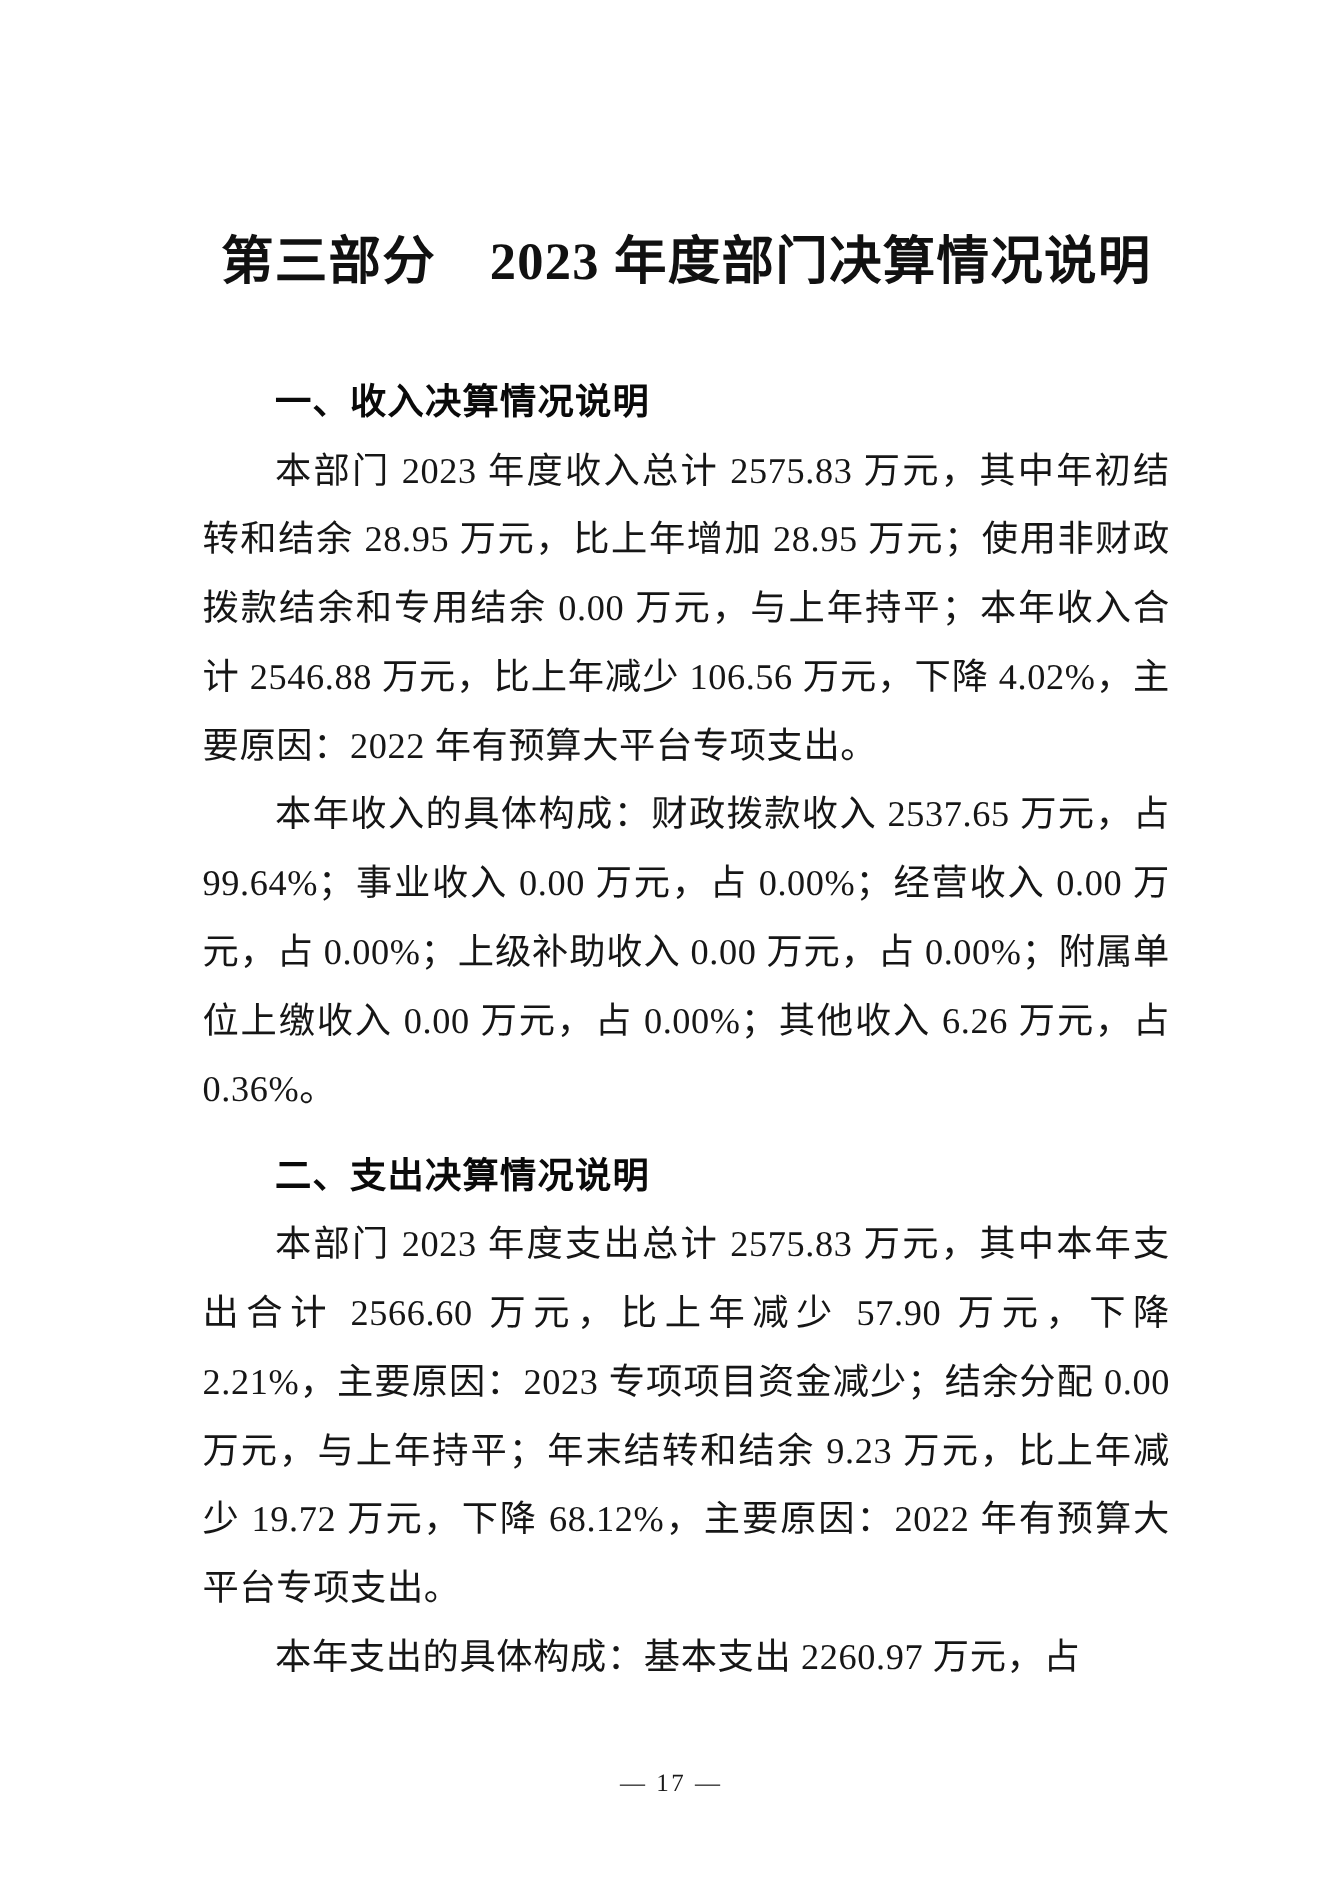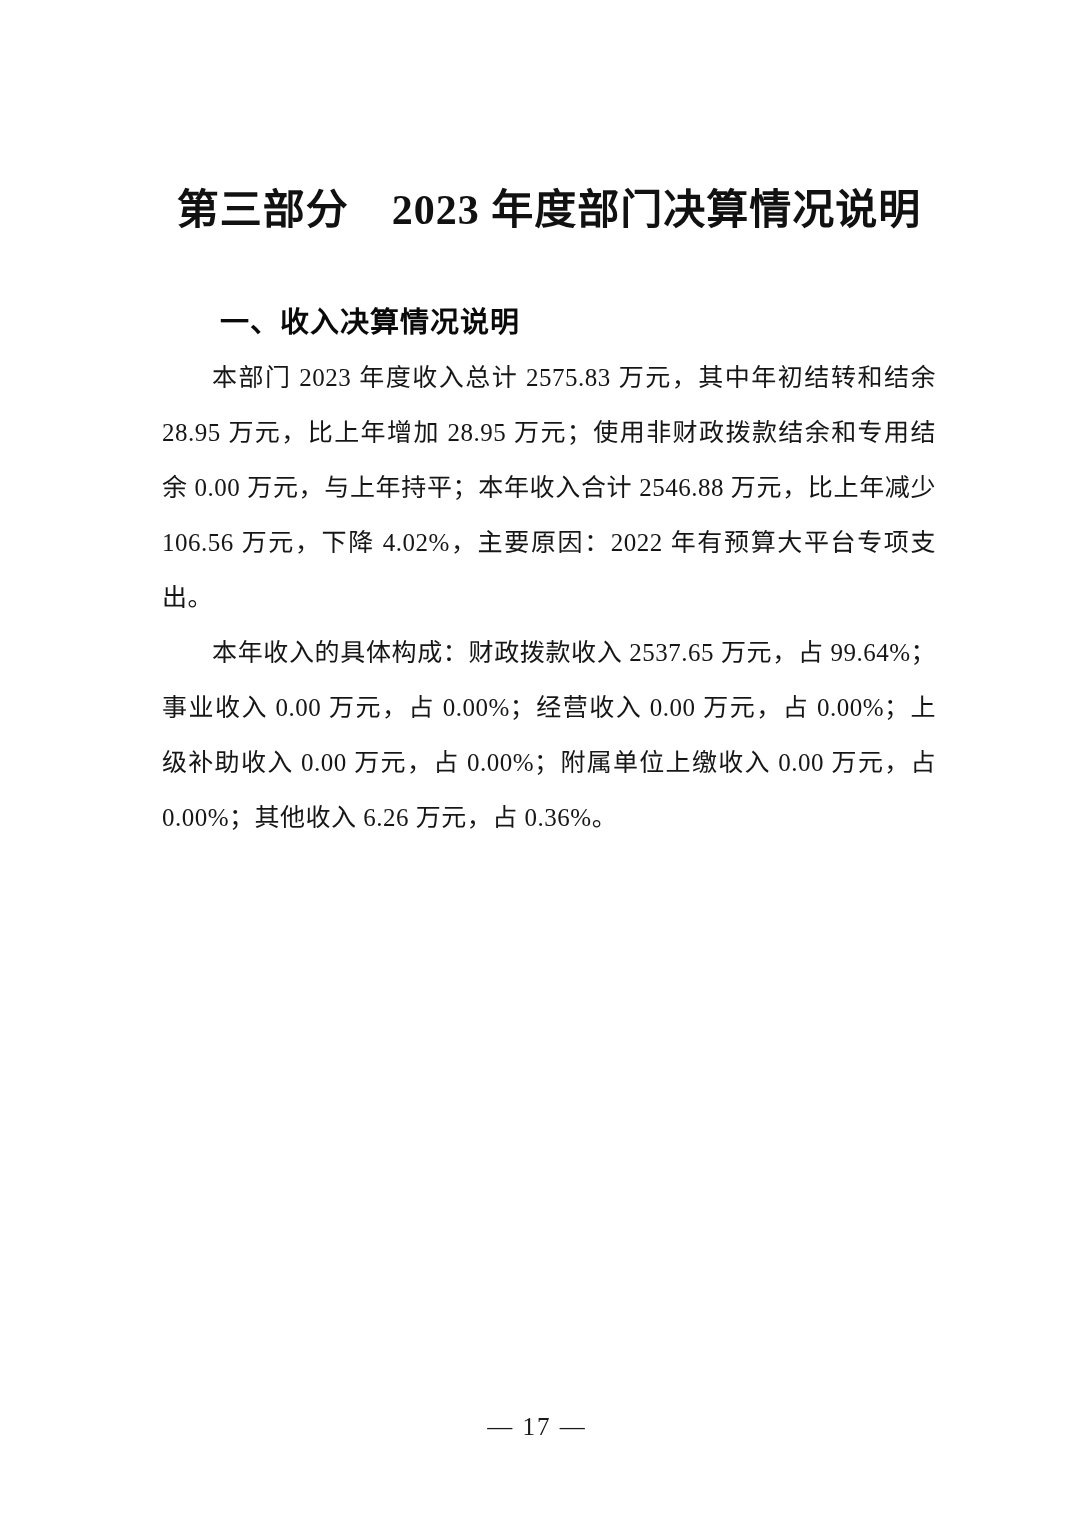--- a/index.html
+++ b/index.html
@@ -40,51 +40,56 @@
   }
   .section-heading.first {
     margin-top: 61px;
   }
   .section-heading.second {
     margin-top: 14px;
   }
   .body-par {
     margin: 0;
     font-family: "Liberation Serif", "DejaVu Serif", serif;
-    font-size: 25px;
+    font-size: 29px;
     line-height: 55px;
     text-align: justify;
     text-justify: inter-ideograph;
     text-indent: 2em;
     letter-spacing: 0.5px;
     color: #161616;
   }
   .page-footer {
     position: absolute;
     left: 0;
     right: 0;
     bottom: 78px;
     text-align: center;
     font-family: "Liberation Serif", "DejaVu Serif", serif;
-    font-size: 25px;
+    font-size: 20px;
     line-height: 30px;
     letter-spacing: 2px;
     color: #1a1a1a;
     margin-top: 20px;
   }
 </style>
 </head>
 <body>
 
 <div class="page">
 
   <h1 class="doc-title">第三部分　2023 年度部门决算情况说明</h1>
 
   <div>
     <h2 class="section-heading first">一、收入决算情况说明</h2>
     <p class="body-par">本部门 2023 年度收入总计 2575.83 万元，其中年初结转和结余 28.95 万元，比上年增加 28.95 万元；使用非财政拨款结余和专用结余 0.00 万元，与上年持平；本年收入合计 2546.88 万元，比上年减少 106.56 万元，下降 4.02%，主要原因：2022 年有预算大平台专项支出。</p>
     <p class="body-par">本年收入的具体构成：财政拨款收入 2537.65 万元，占 99.64%；事业收入 0.00 万元，占 0.00%；经营收入 0.00 万元，占 0.00%；上级补助收入 0.00 万元，占 0.00%；附属单位上缴收入 0.00 万元，占 0.00%；其他收入 6.26 万元，占 0.36%。</p>
   </div>
 
+  <div>
+    <h2 class="section-heading second">二、支出决算情况说明</h2>
+    <p class="body-par">本部门 2023 年度支出总计 2575.83 万元，其中本年支出合计 2566.60 万元，比上年减少 57.90 万元，下降 2.21%，主要原因：2023 专项项目资金减少；结余分配 0.00 万元，与上年持平；年末结转和结余 9.23 万元，比上年减少 19.72 万元，下降 68.12%，主要原因：2022 年有预算大平台专项支出。</p>
+    <p class="body-par">本年支出的具体构成：基本支出 2260.97 万元，占</p>
+  </div>
 
   <div class="page-footer">— 17 —</div>
 
 </div>
 
 </body></html>

